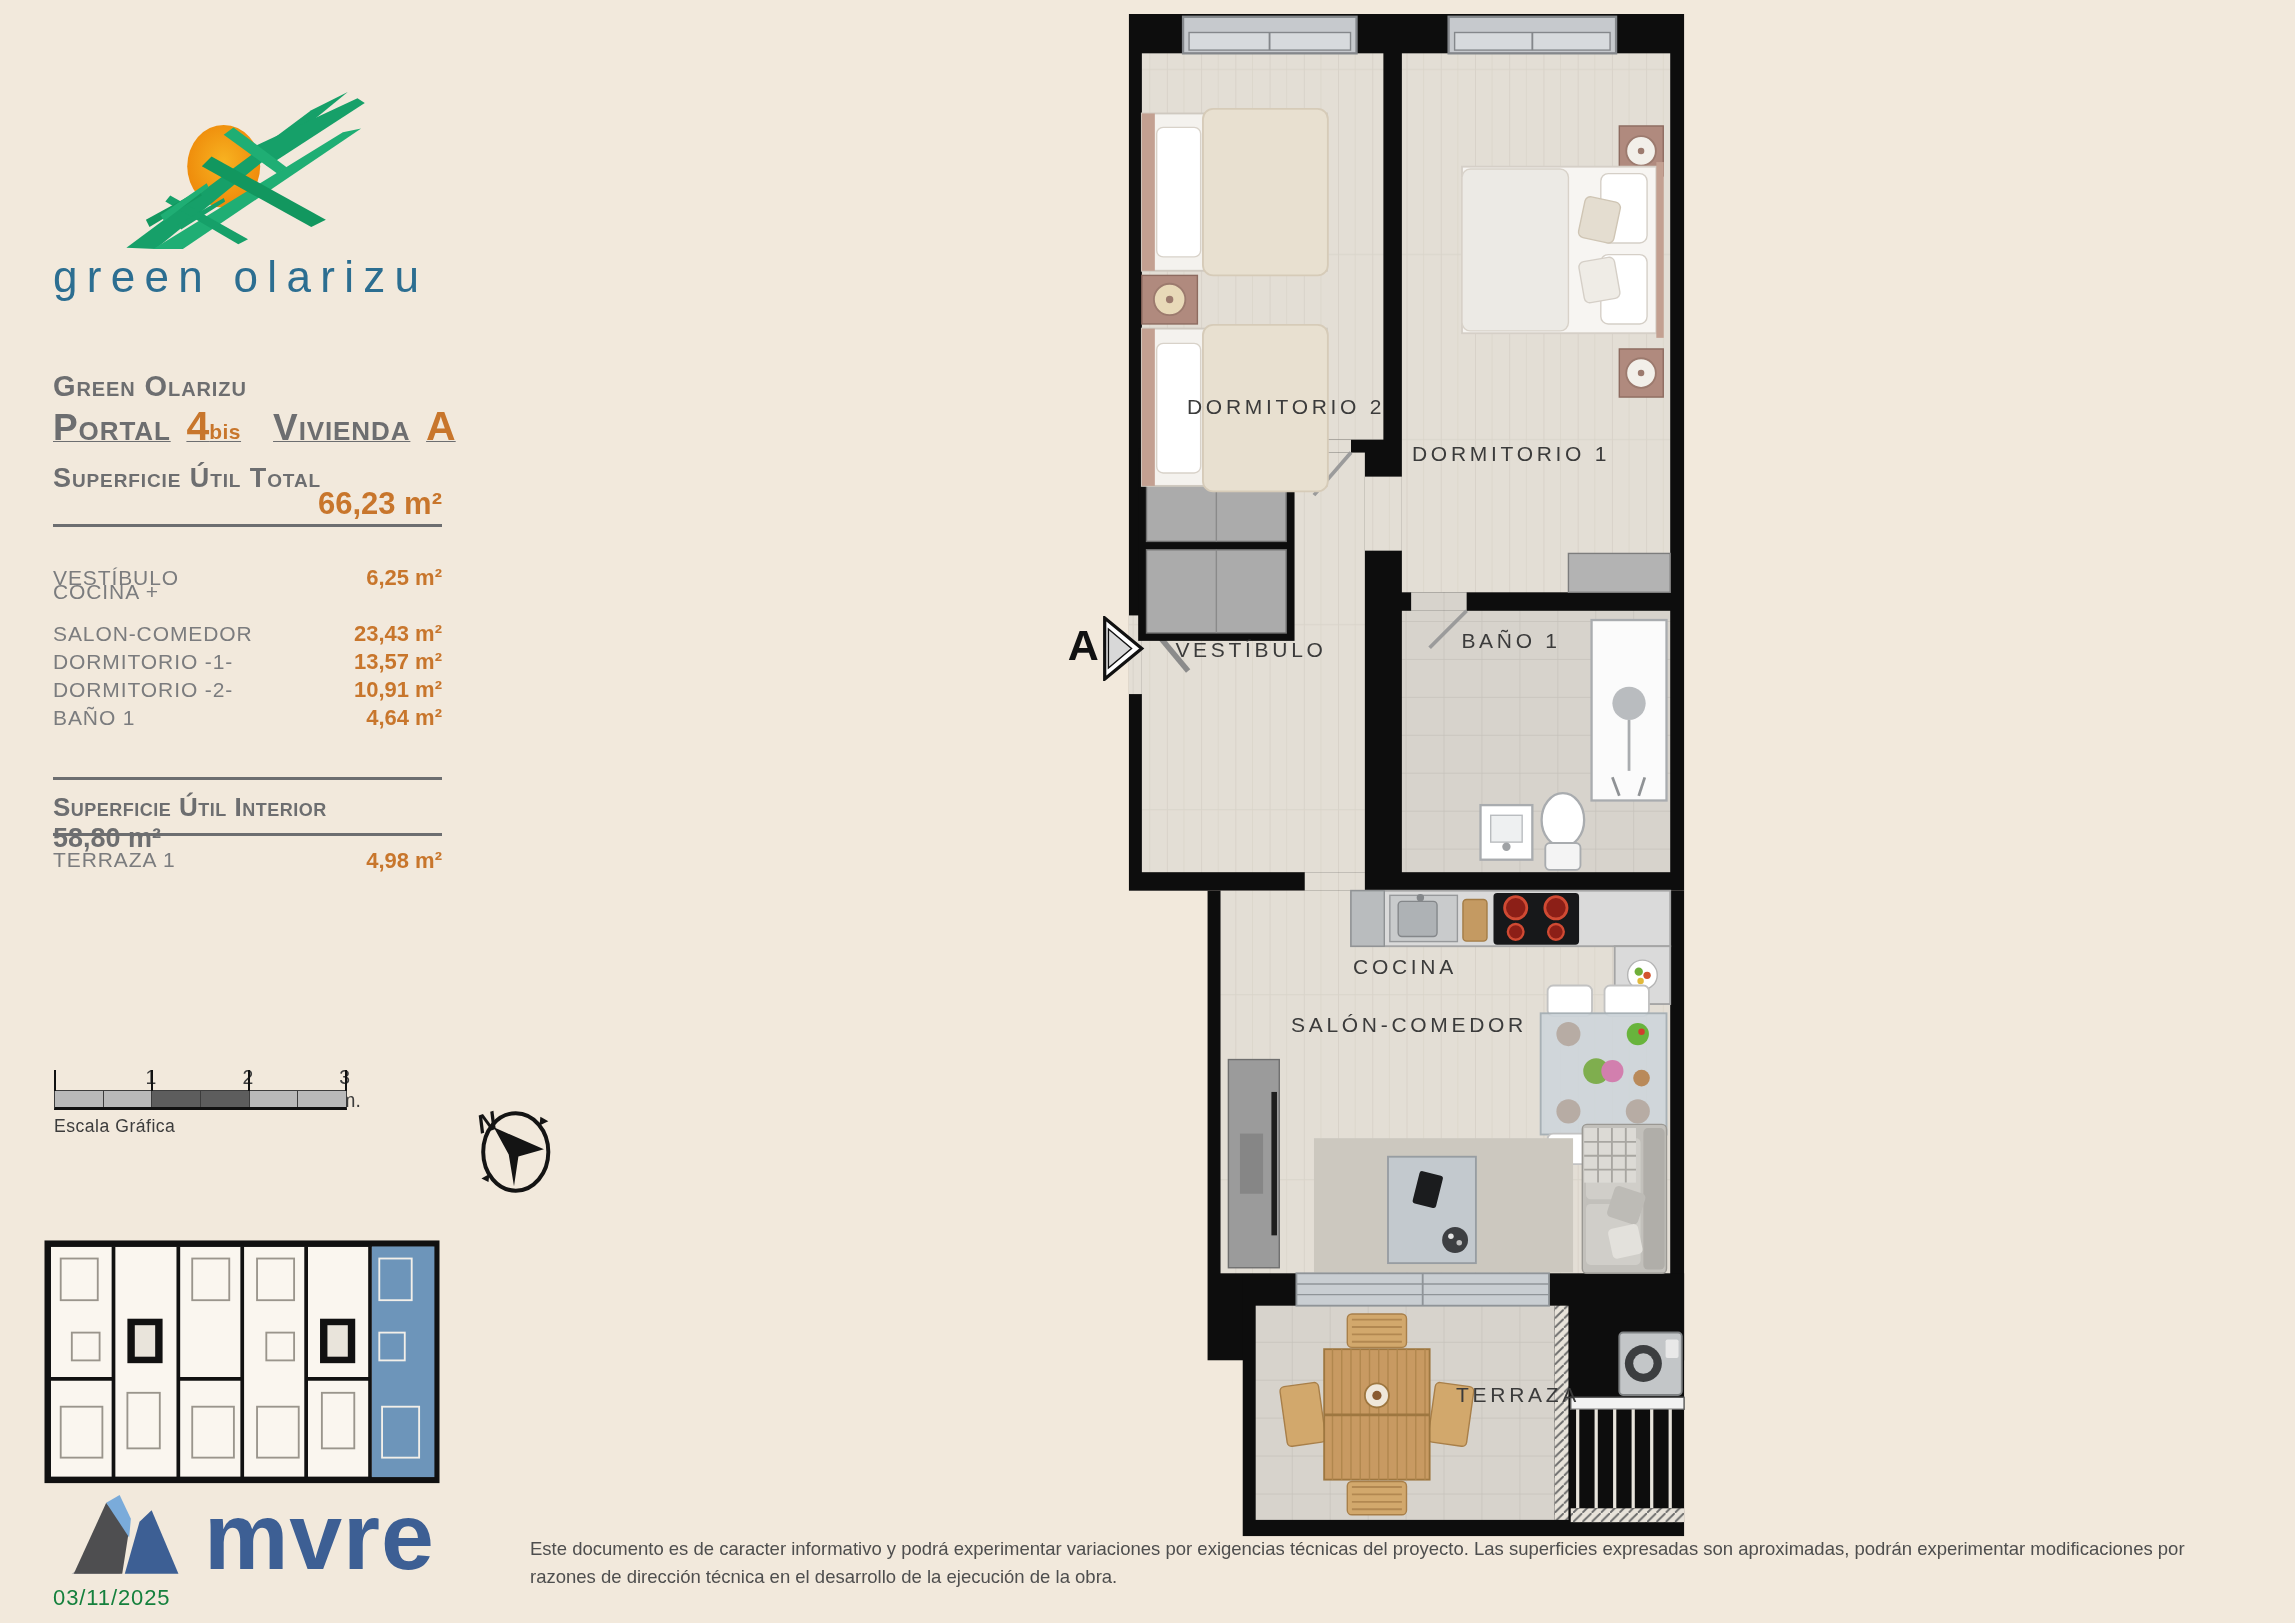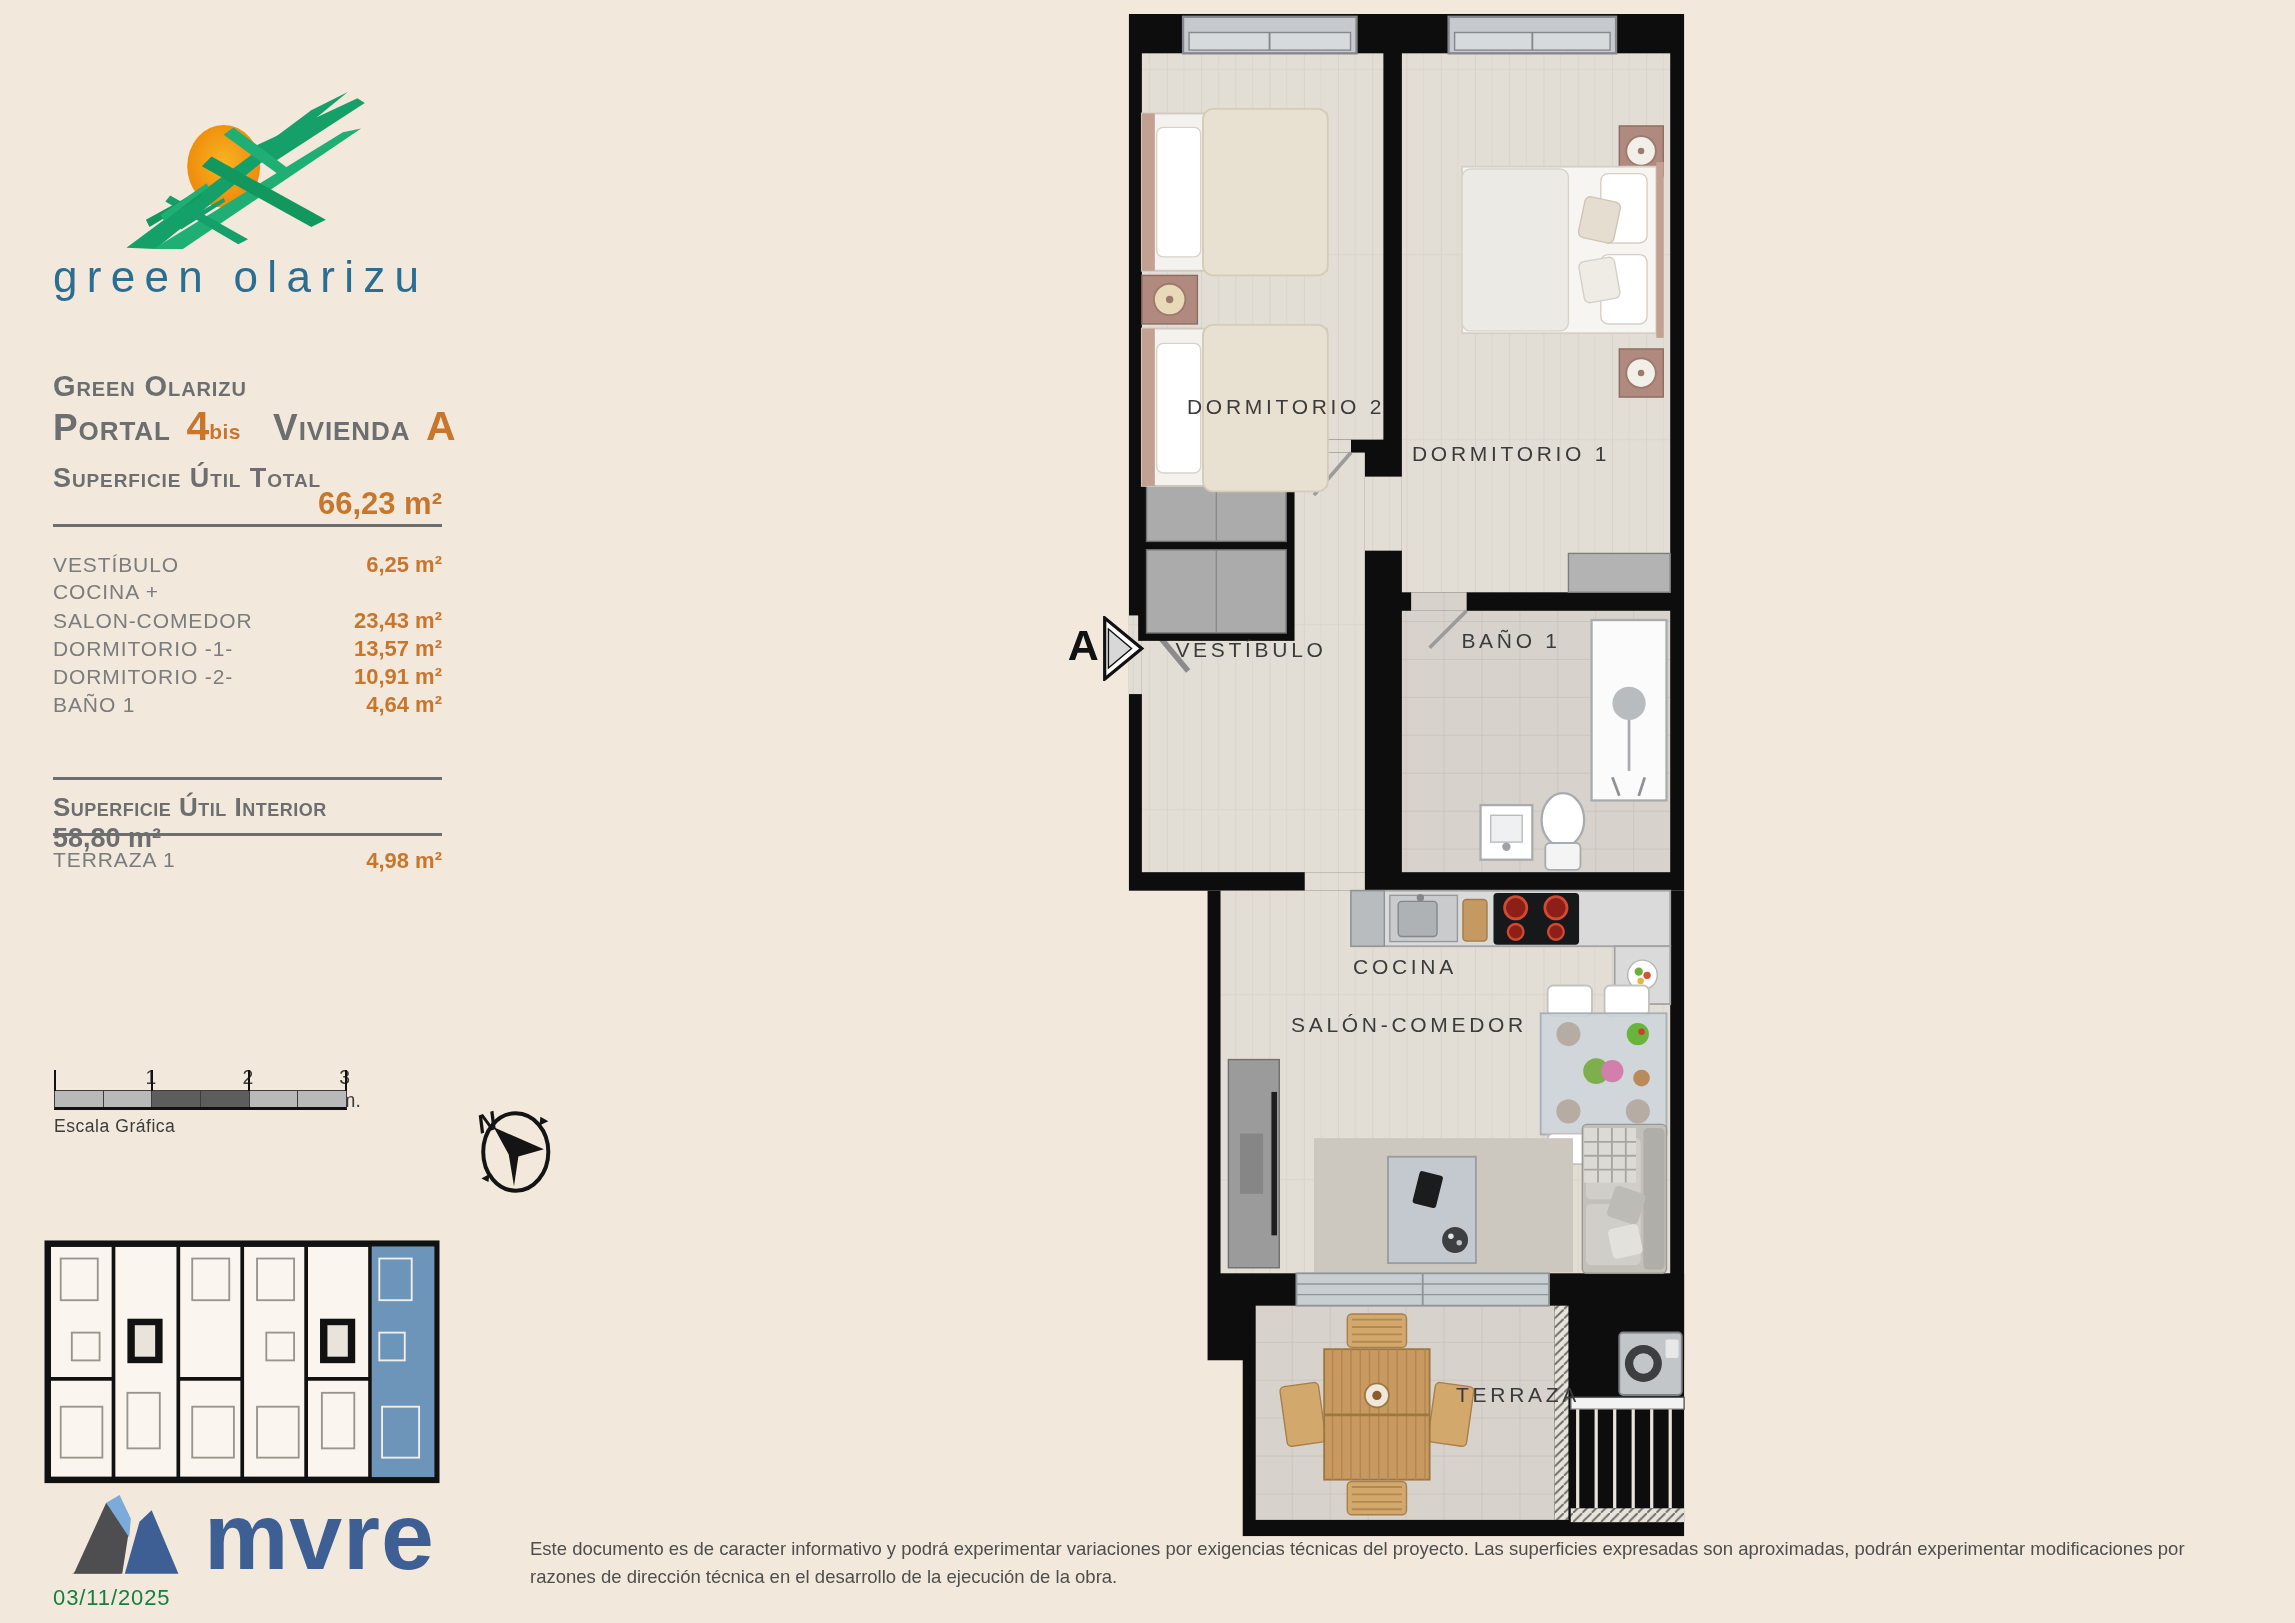--- a/index.html
+++ b/index.html
@@ -11,32 +11,32 @@
     color:#6d6e70;
     overflow:hidden;
   }
   .abs{position:absolute;}
   
   .logo-word{
     font-size:44px;letter-spacing:9.3px;color:#2c6e91;font-weight:400;
     white-space:nowrap;
   }
   .hdr-project{font-variant:small-caps;font-weight:bold;font-size:29px;color:#6d6e70;letter-spacing:0.9px;}
-  .hdr-line2{font-size:0;white-space:nowrap;}
+  .hdr-line2{font-size:0;white-space:nowrap;text-decoration:underline;}
   .hdr-line2 .w{font-variant:small-caps;font-weight:bold;font-size:37px;color:#6d6e70;letter-spacing:0.9px;}
   .hdr-line2 .num{font-weight:bold;font-size:41px;color:#c8762c;}
   .hdr-line2 .sup{font-weight:bold;font-size:21px;color:#c8762c;vertical-align:super;letter-spacing:0.5px;}
   .hdr-line2 .gap{display:inline-block;width:32px;}
   .hdr-line2 .gap2{display:inline-block;width:15.7px;}
   .total-label{font-variant:small-caps;font-weight:bold;font-size:27px;color:#6d6e70;letter-spacing:0.9px;}
   .total-value{font-weight:bold;font-size:31px;color:#c8762c;text-align:right;}
   .rule{background:#6d6e70;height:3.2px;}
   .area-row{display:flex;justify-content:space-between;align-items:baseline;height:28px;}
   .area-row .lbl{font-size:21px;color:#7b7c7e;letter-spacing:0.9px;}
-  .area-row .val{font-size:22px;font-weight:bold;color:#c8762c;}
+  .area-row .val{font-size:22px;font-weight:bold;color:#c8762c;margin-top:13px;}
   .int-row{display:flex;justify-content:space-between;align-items:baseline;}
   .int-row .lbl{font-variant:small-caps;font-weight:bold;font-size:26px;color:#6d6e70;letter-spacing:0.5px;}
   .int-row .val{font-size:27px;font-weight:bold;color:#6d6e70;}
   .ter-row{display:flex;justify-content:space-between;align-items:flex-start;}
   .ter-row .lbl{font-size:21px;color:#7b7c7e;letter-spacing:0.9px;}
   .ter-row .val{font-size:22px;font-weight:bold;color:#c8762c;}
   
   .sb-nums{position:relative;height:24px;font-size:19.4px;color:#3c3c3c;}
   .sb-nums span{position:absolute;transform:translateX(-50%);}
   .sb-bar{position:relative;width:291px;height:15.7px;border:1.4px solid #3c3c3c;border-bottom:3.2px solid #111;display:flex;box-sizing:content-box;}

